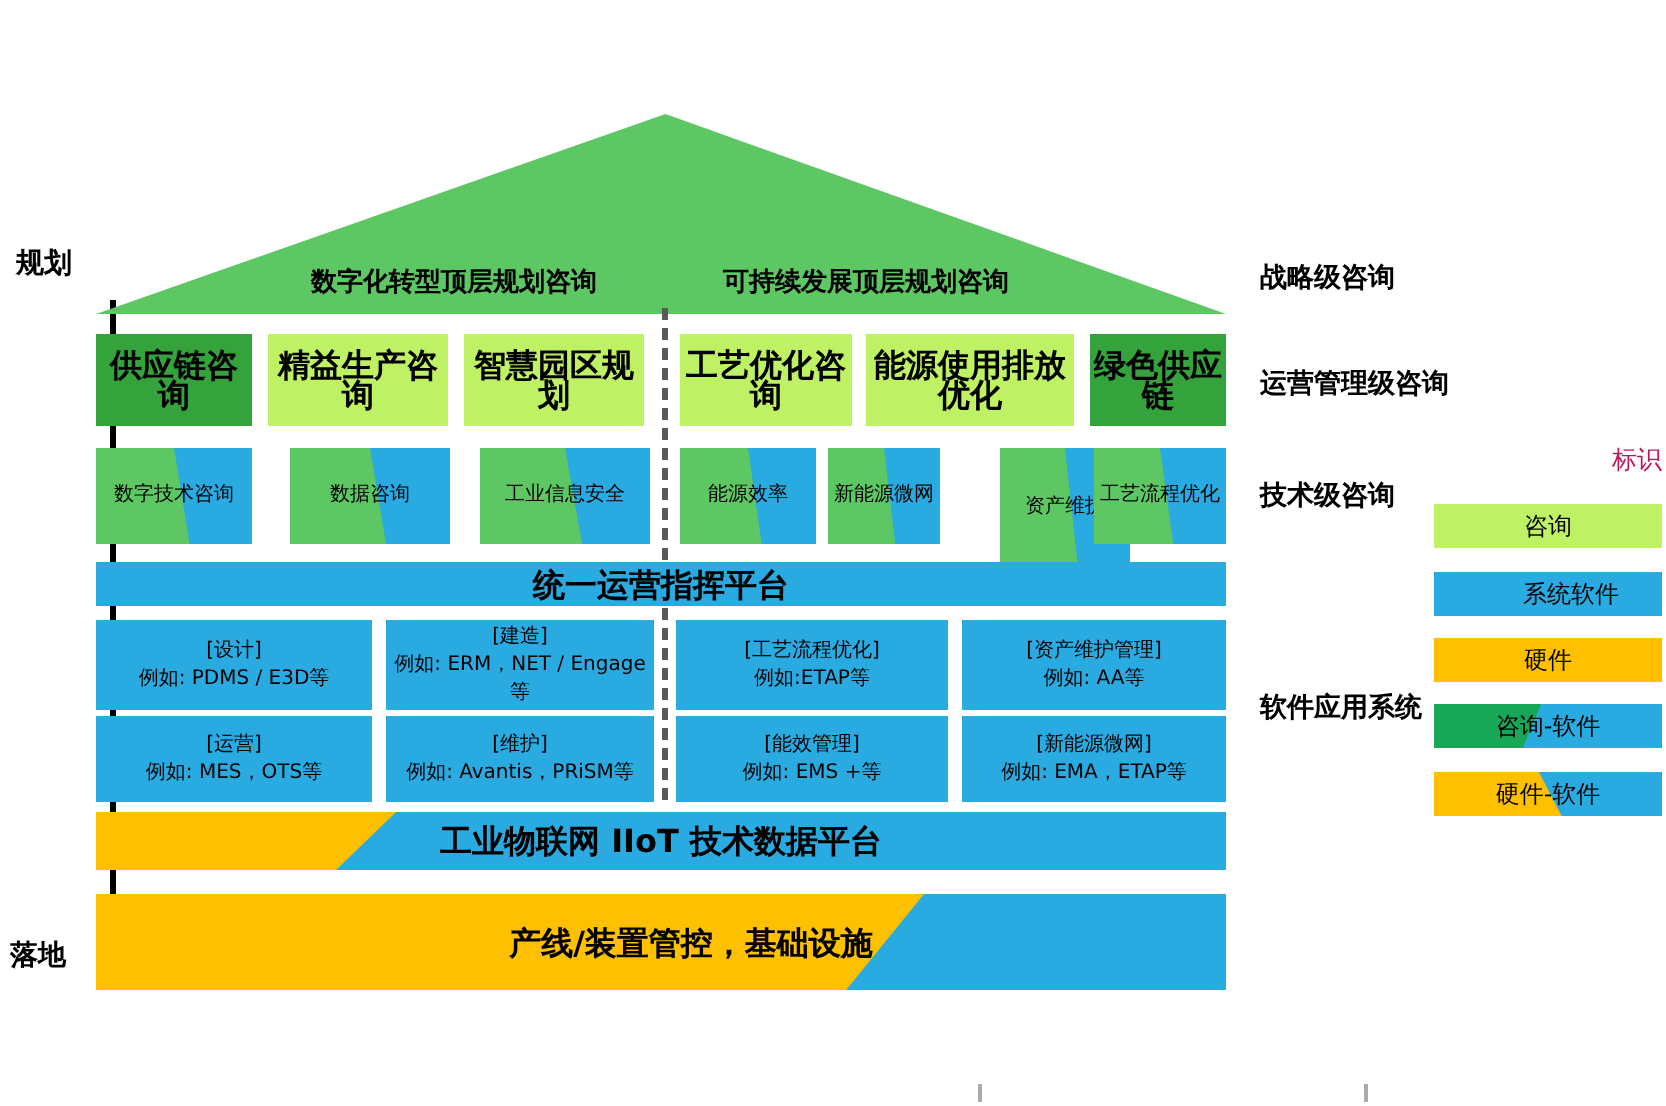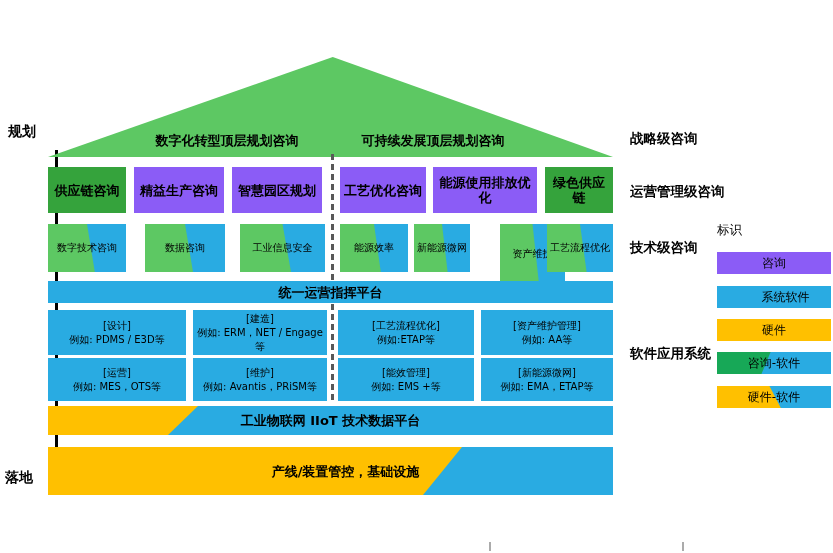--- a/index.html
+++ b/index.html
@@ -2,43 +2,43 @@
 <html><head>
 <meta charset="utf-8">
 <style>
   html,body{margin:0;padding:0;background:#fff;}
   .canvas{position:relative;width:833px;height:553px;background:#ffffff;
           font-family:"DejaVu Sans","Liberation Sans",sans-serif;color:#000;overflow:hidden;}
   .roof{position:absolute;background:#5DC863;clip-path:polygon(50.4% 0,100% 100%,0 100%);}
   .roof span{position:absolute;transform:translateX(-50%);font-weight:bold;font-size:13px;white-space:nowrap;}
   .box{position:absolute;display:flex;align-items:center;justify-content:center;
        text-align:center;box-sizing:border-box;z-index:2;padding:0 2px;}
-  .green{background:#8b5cf6;}
+  .green{background:#bef264;}
   .dgreen{background:#35A33C;}
   .blue{background:#29ABE2;}
   .yellow{background:#FFC000;}
   .bold{font-weight:bold;}
-  .f13{font-size:13px;line-height:15px;}
+  .f13{font-size:16px;line-height:15px;}
   .f11{font-size:10px;line-height:14px;}
   .split{background:#29ABE2;}
   .wedge{position:absolute;left:0;top:0;right:0;bottom:0;z-index:0;}
   .wedge-gb{background:#5DC863;clip-path:polygon(0 0,50% 0,60% 100%,0 100%);}
   .wedge-consult{background:#17A857;clip-path:polygon(0 0,47% 0,39% 100%,0 100%);}
   .wedge-hw{background:#FFC000;clip-path:polygon(0 0,46% 0,56% 100%,0 100%);}
   .wedge-iiot{background:#FFC000;clip-path:polygon(0 0,150px 0,120px 100%,0 100%);}
   .wedge-infra{background:#FFC000;clip-path:polygon(0 0,414px 0,375px 100%,0 100%);}
   .lbl{position:relative;z-index:1;}
   .sw{flex-direction:column;}
   .vdash{position:absolute;width:3px;z-index:1;
          background-image:repeating-linear-gradient(to bottom,#595959 0 6px,transparent 6px 10px);}
   .axis-line{position:absolute;width:3px;background:#000;}
   .arrow-head{position:absolute;width:0;height:0;border-left:7px solid transparent;
               border-right:7px solid transparent;border-top:16px solid #000;}
   .side-label{position:absolute;font-weight:bold;font-size:13.5px;white-space:nowrap;}
-  .legend-title{position:absolute;color:#000000;font-size:12.5px;text-align:left;}
+  .legend-title{position:absolute;color:#be185d;font-size:12.5px;text-align:right;}
   .legend-box{font-size:12px;}
   .tick{position:absolute;width:2px;height:9px;background:#ABABAB;}
 </style>
 </head>
 <body>
 
 <div class="canvas">
 
   <div class="side-label" style="left:8px;top:123px;font-size:14px;">规划</div>
   <div class="axis-line" style="left:55px;top:150px;height:297px;"></div>

